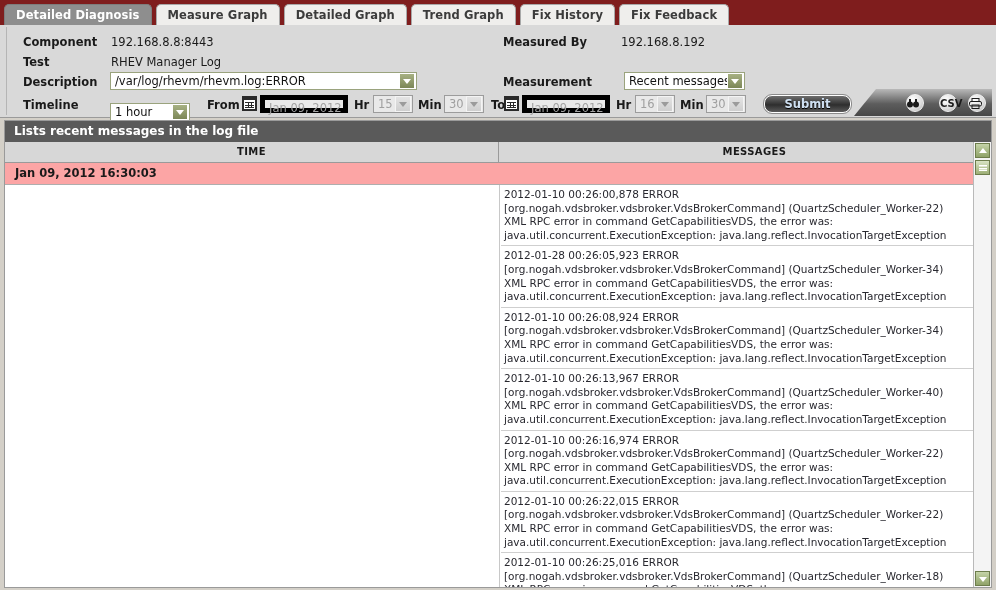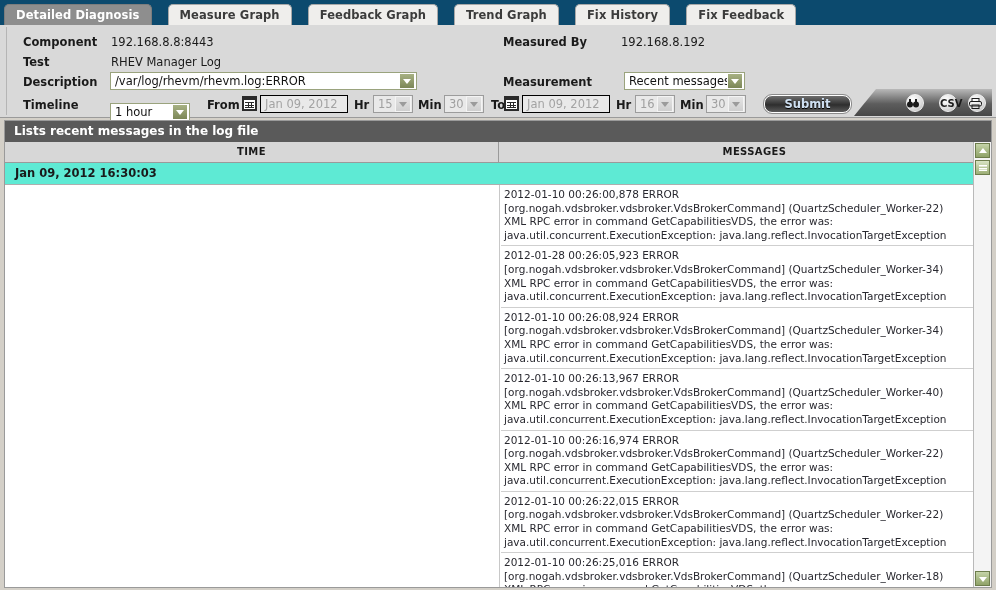--- a/index.html
+++ b/index.html
@@ -14,26 +14,26 @@
   #app {
     position: relative;
     width: 996px; height: 590px;
     background: #d4d0c8;
   }
 
   
   .tabbar {
     position: absolute; left: 0; top: 0;
     width: 996px; height: 27px;
-    background: #0c4a6e;
+    background: #7f1d1d;
     border-bottom: 1px solid #8c8c8c;
     display: flex;
     align-items: flex-end;
     padding-left: 4px;
-    gap: 16px;
+    gap: 4px;
   }
   .tab {
     height: 22px;
     line-height: 21px;
     padding: 0 11px 0 11px;
     font-size: 11.5px;
     font-weight: bold;
     color: #3b3b3b;
     background: #efeeec;
     border: 1px solid #a8a8a8;
@@ -116,21 +116,21 @@
     background: linear-gradient(#e4e4e4, #cfcfcf);
     border: 1px solid #f4f4f4;
   }
   .sel.disabled .arrow::after { border-top-color: #9b9b9b; }
 
   
   .datebox {
     position: absolute;
     height: 18px;
     background: #e9e9e9;
-    border: 1px solid #000000;
+    border: 5px solid #000000;
     font-size: 11.5px;
     color: #a3a3a3;
     line-height: 17px;
     padding-left: 4px;
     white-space: nowrap;
     cursor: default;
   }
 
   .calicon {
     position: absolute;
@@ -232,21 +232,21 @@
     font-weight: bold;
     letter-spacing: 0.4px;
     color: #1a1a1a;
   }
   .colhead.time { left: 0; width: 494px; border-right: 1px solid #9a9a9a; }
   .colhead.msgs { left: 495px; width: 473px; padding-left: 36px; }
 
   .timerow {
     position: absolute; left: 0; top: 42px;
     width: 968px; height: 22px;
-    background: #5eead4;
+    background: #fca5a5;
     border-bottom: 1px solid #aeaeae;
     font-size: 11.5px;
     font-weight: bold;
     color: #1a1a1a;
     line-height: 21px;
     padding-left: 10px;
     white-space: nowrap;
   }
 
   .msgarea {
@@ -322,21 +322,21 @@
   }
 </style>
 </head>
 <body>
 
 <div id="app">
 
   <div class="tabbar" id="tabbar">
       <div class="tab active"><span>Detailed Diagnosis</span></div>
       <div class="tab"><span>Measure Graph</span></div>
-      <div class="tab"><span>Feedback Graph</span></div>
+      <div class="tab"><span>Detailed Graph</span></div>
       <div class="tab"><span>Trend Graph</span></div>
       <div class="tab"><span>Fix History</span></div>
       <div class="tab"><span>Fix Feedback</span></div>
     </div>
 
   <div class="formpanel">
     <div class="inner">
 
       <div class="lbl" style="left:16px; top:8px;">Component</div>
       <div class="val" style="left:104px; top:8px;">192.168.8.8:8443</div>

